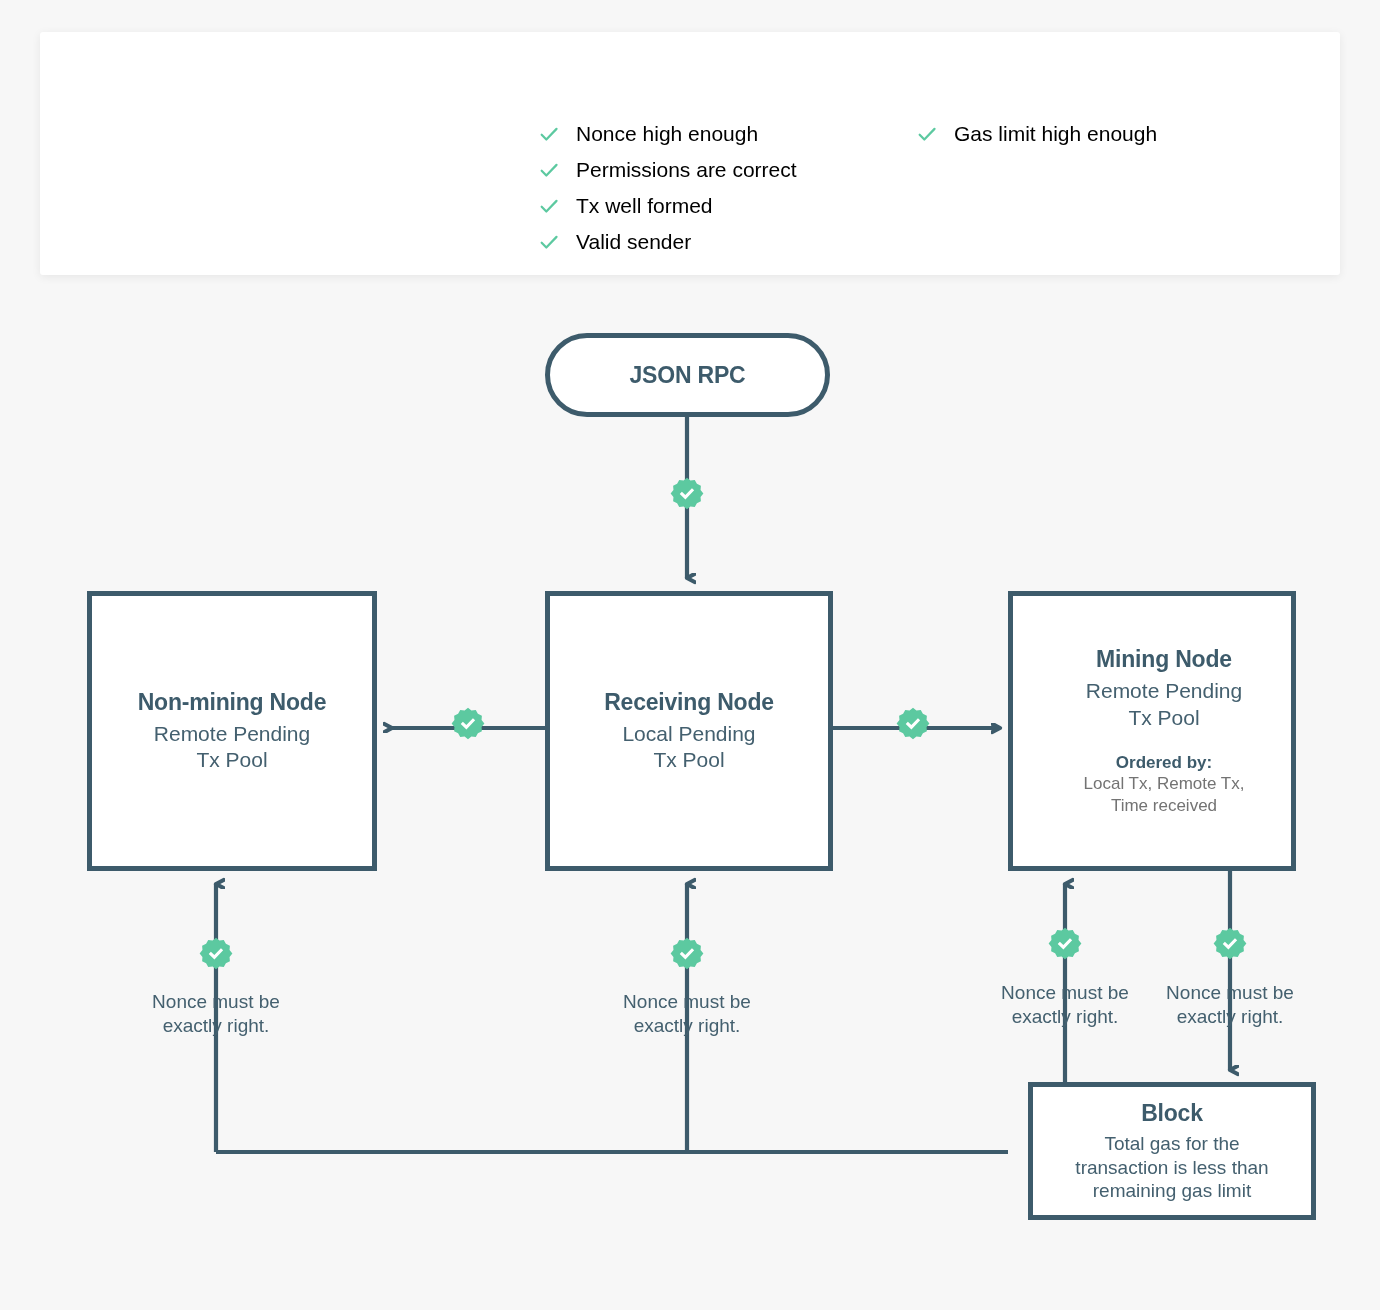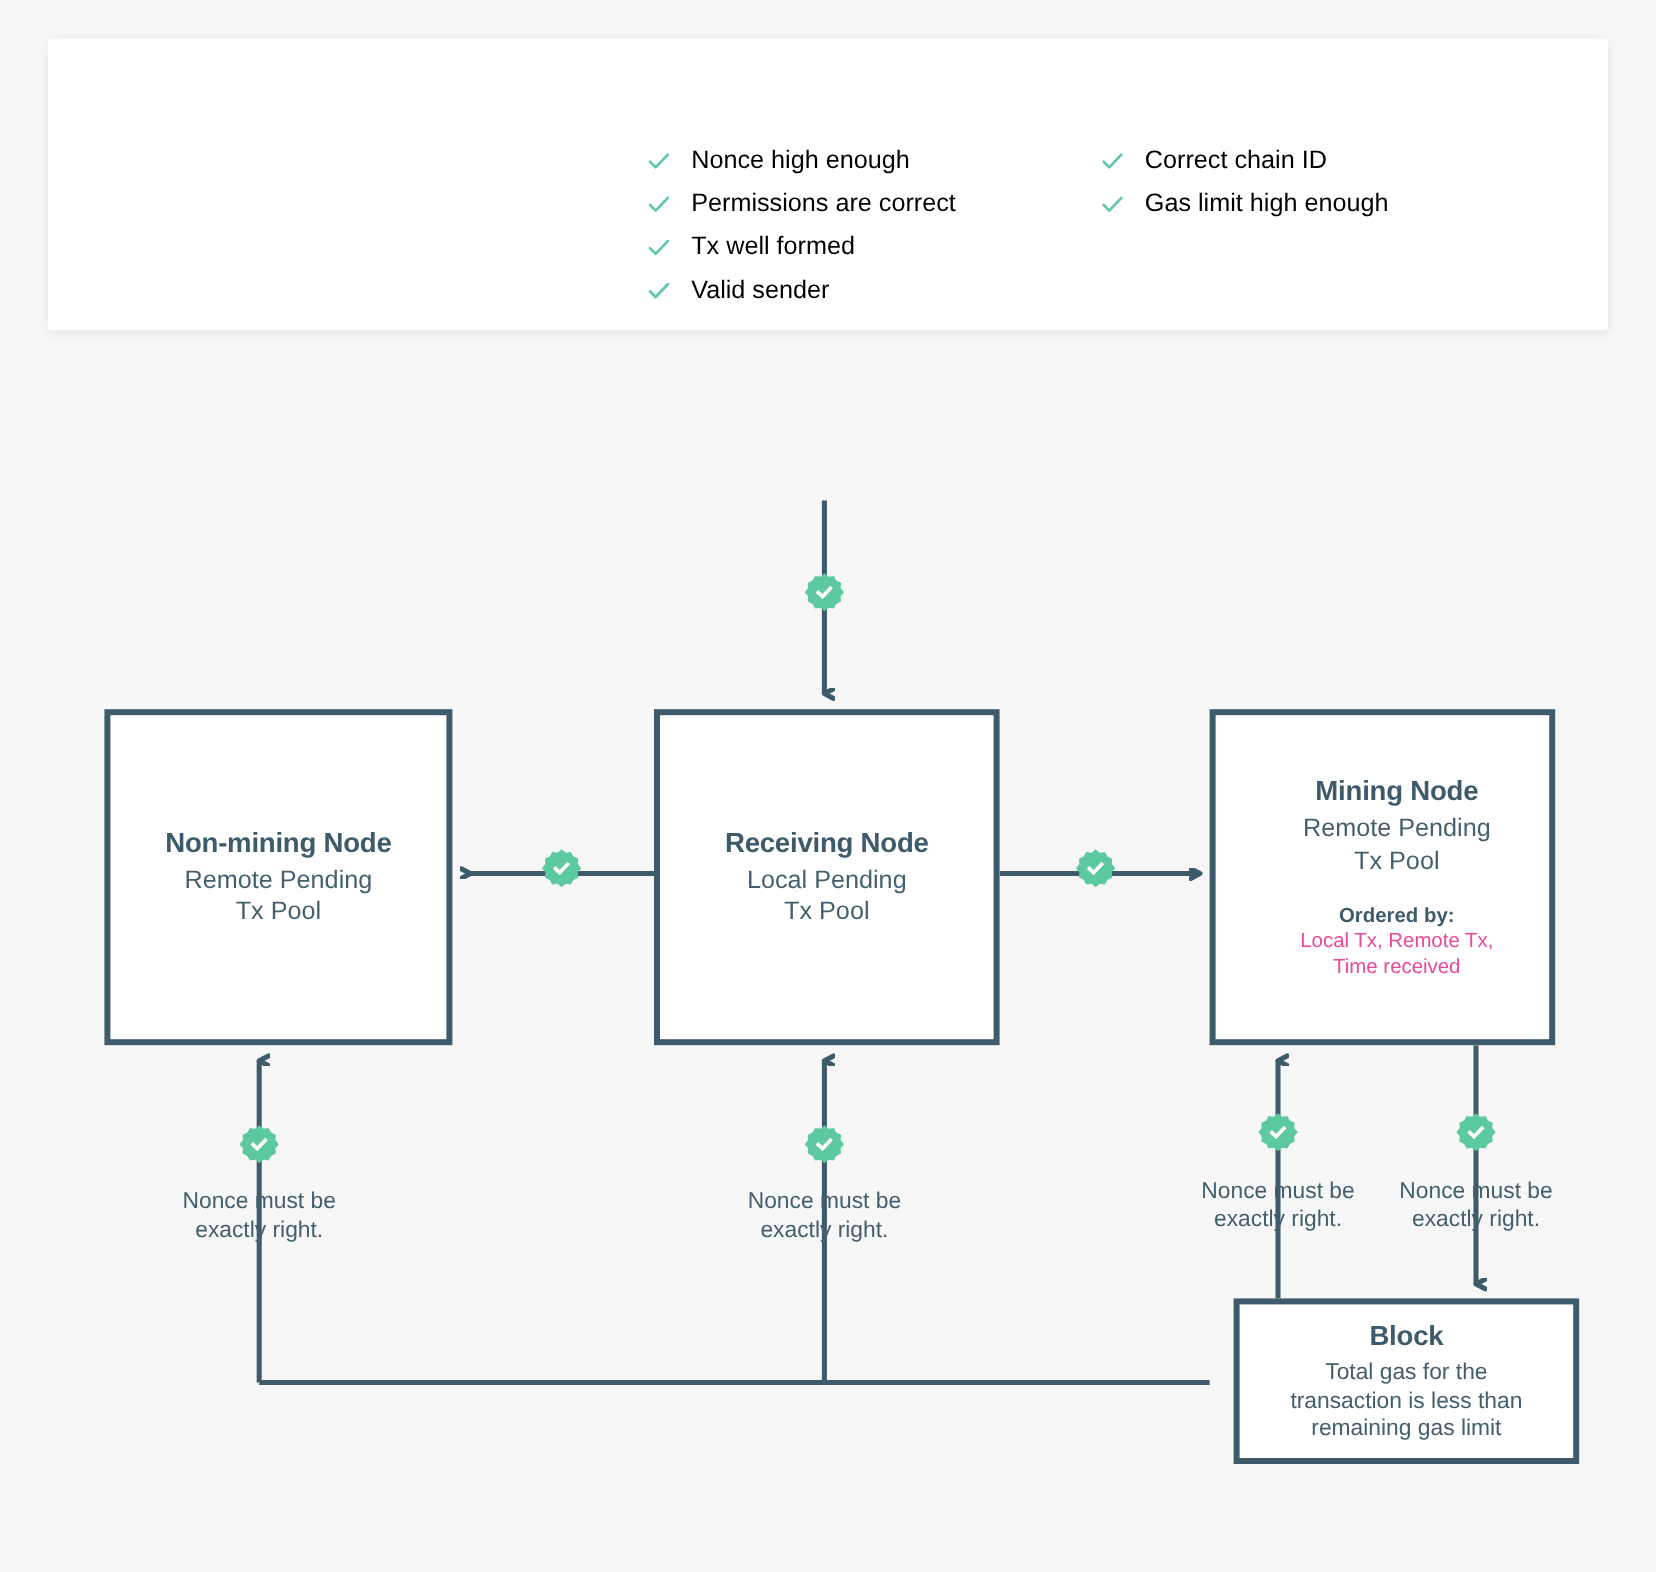--- a/index.html
+++ b/index.html
@@ -96,21 +96,21 @@
   }
   .node .n-ordered-title {
     font-size: 17px;
     font-weight: bold;
     color: #3d5b6b;
     margin-top: 20px;
     line-height: 1.25;
   }
   .node .n-ordered-body {
     font-size: 17px;
-    color: #ec4899;
+    color: #737373;
     line-height: 1.3;
     white-space: pre-line;
   }
 
   #node-jsonrpc {
     left: 545px; top: 333px;
     width: 285px; height: 84px;
     border-radius: 42px;
   }
   #node-jsonrpc .n-title { font-size: 23px; }
@@ -177,26 +177,20 @@
       </div>
       <div class="val-item">
         <svg class="tick" viewBox="0 0 24 24">
             <path fill="none" stroke="#5cc9a0" stroke-width="2.4" stroke-linecap="round" stroke-linejoin="round" d="M4 12.8l5.1 5.2L20.2 6.4"></path>
           </svg>
         <span class="val-text">Valid sender</span>
       </div>
     </div>
 
     <div class="val-col col-b">
-      <div class="val-item">
-        <svg class="tick" viewBox="0 0 24 24">
-            <path fill="none" stroke="#5cc9a0" stroke-width="2.4" stroke-linecap="round" stroke-linejoin="round" d="M4 12.8l5.1 5.2L20.2 6.4"></path>
-          </svg>
-        <span class="val-text">Correct chain ID</span>
-      </div>
       <div class="val-item">
         <svg class="tick" viewBox="0 0 24 24">
             <path fill="none" stroke="#5cc9a0" stroke-width="2.4" stroke-linecap="round" stroke-linejoin="round" d="M4 12.8l5.1 5.2L20.2 6.4"></path>
           </svg>
         <span class="val-text">Gas limit high enough</span>
       </div>
     </div>
   </div>
 
   <svg id="wires" viewBox="0 0 1380 1310">
@@ -228,20 +222,23 @@
       <line x1="216" y1="1152" x2="216" y2="884" marker-end="url(#arrow-up)"></line>
 
       <line x1="687" y1="1152" x2="687" y2="884" marker-end="url(#arrow-up)"></line>
 
       <line x1="1065" y1="1152" x2="1065" y2="884" marker-end="url(#arrow-up)"></line>
 
       <line x1="1230" y1="871" x2="1230" y2="1070" marker-end="url(#arrow-down)"></line>
     </g>
   </svg>
 
+  <div class="node" id="node-jsonrpc">
+    <div class="n-title">JSON RPC</div>
+  </div>
 
   <div class="node" id="node-nonmining">
     <div class="n-title">Non-mining Node</div>
     <div class="n-sub">Remote Pending
 Tx Pool</div>
   </div>
 
   <div class="node" id="node-receiving">
     <div class="n-title">Receiving Node</div>
     <div class="n-sub">Local Pending

